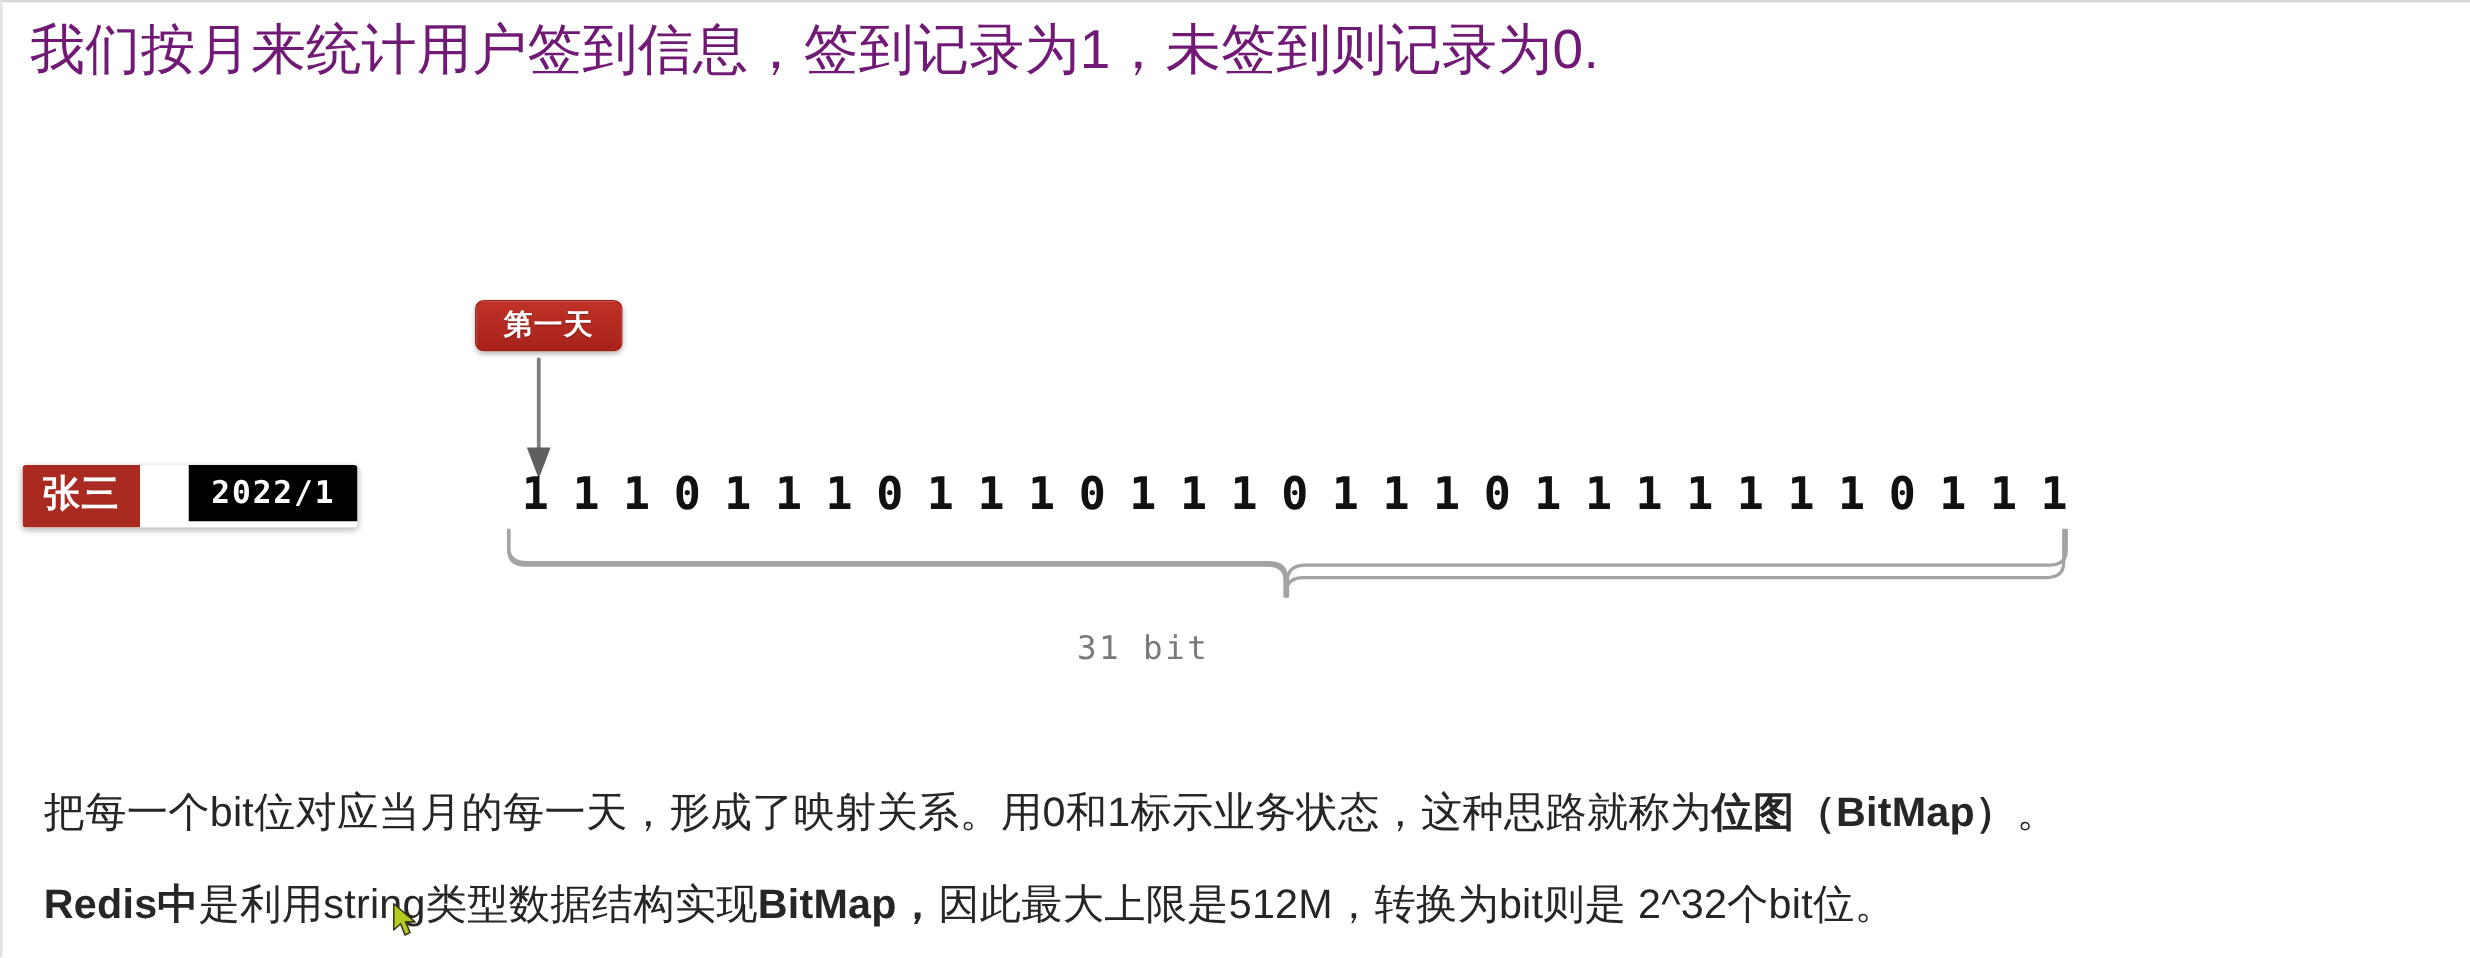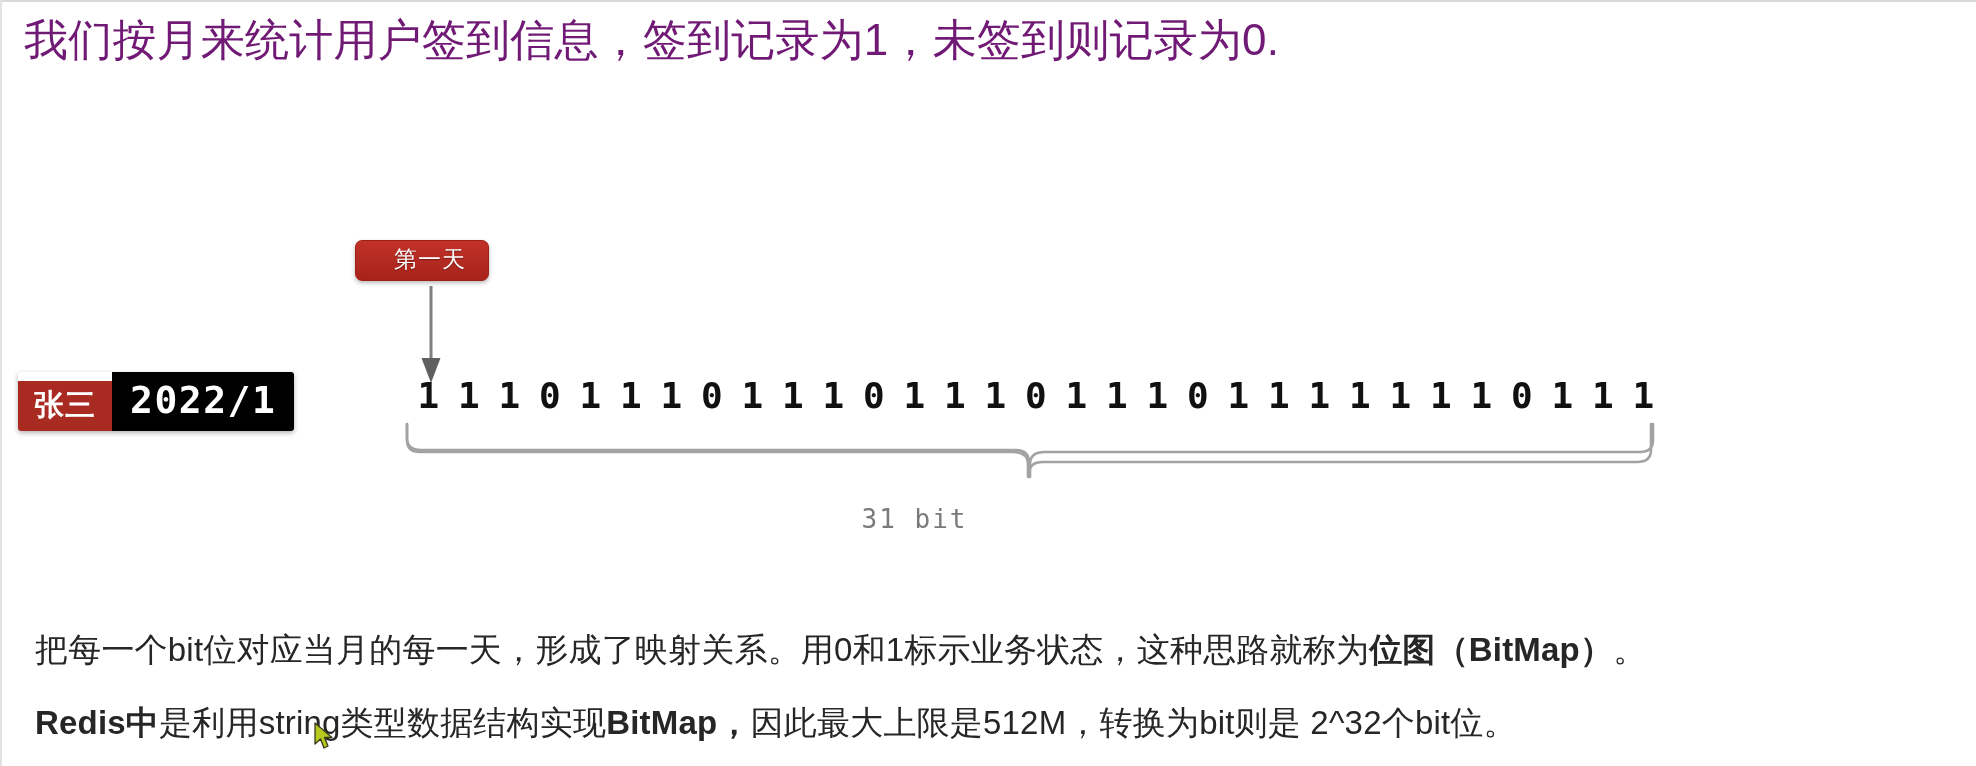--- a/index.html
+++ b/index.html
@@ -50,30 +50,30 @@
     position: absolute;
     left: 0;
     top: 100px;
     width: 1976px;
     height: 390px;
   }
 
   
   .day-badge {
     position: absolute;
-    left: 355px;
+    left: 380px;
     top: 140px;
-    padding: 7px 22px 9px 38px;
+    padding: 7px 22px 9px 22px;
     border-radius: 7px;
     background: linear-gradient(180deg, #c23127 0%, #b42b22 45%, #a82219 100%);
     border: 1px solid #9e1f16;
     box-shadow: 0 2px 4px rgba(0,0,0,0.28);
     color: #ffffff;
     font-size: 23px;
-    font-weight: 400;
+    font-weight: 700;
     line-height: 1;
     letter-spacing: 1px;
     white-space: nowrap;
     text-shadow: 0 1px 1px rgba(0,0,0,0.35);
   }
 
   
   .arrow-wrap {
     position: absolute;
     left: 418px;
@@ -81,40 +81,41 @@
     width: 26px;
     height: 98px;
   }
 
   
   .id-chip {
     position: absolute;
     left: 18px;
     top: 272px;
     display: flex;
-    align-items: flex-end;
+    align-items: flex-start;
     border-radius: 3px;
     overflow: hidden;
     box-shadow: 0 2px 5px rgba(0,0,0,0.30);
     font-family: "DejaVu Sans Mono", "Liberation Mono", monospace;
+    gap: 39px;
   }
   .id-chip .name {
     background: #a82a20;
     color: #ffffff;
     font-size: 30px;
     font-weight: 700;
     padding: 8px 16px 10px 16px;
     line-height: 1.08;
     letter-spacing: 1px;
     font-family: "Liberation Sans", "DejaVu Sans", sans-serif;
   }
   .id-chip .month {
     background: #000000;
     color: #ffffff;
-    font-size: 38px;
+    font-size: 25px;
     font-weight: 700;
     padding: 8px 18px 10px 18px;
     line-height: 1.08;
     letter-spacing: 1.5px;
   }
 
   
   .bitrow {
     position: absolute;
     left: 408px;

